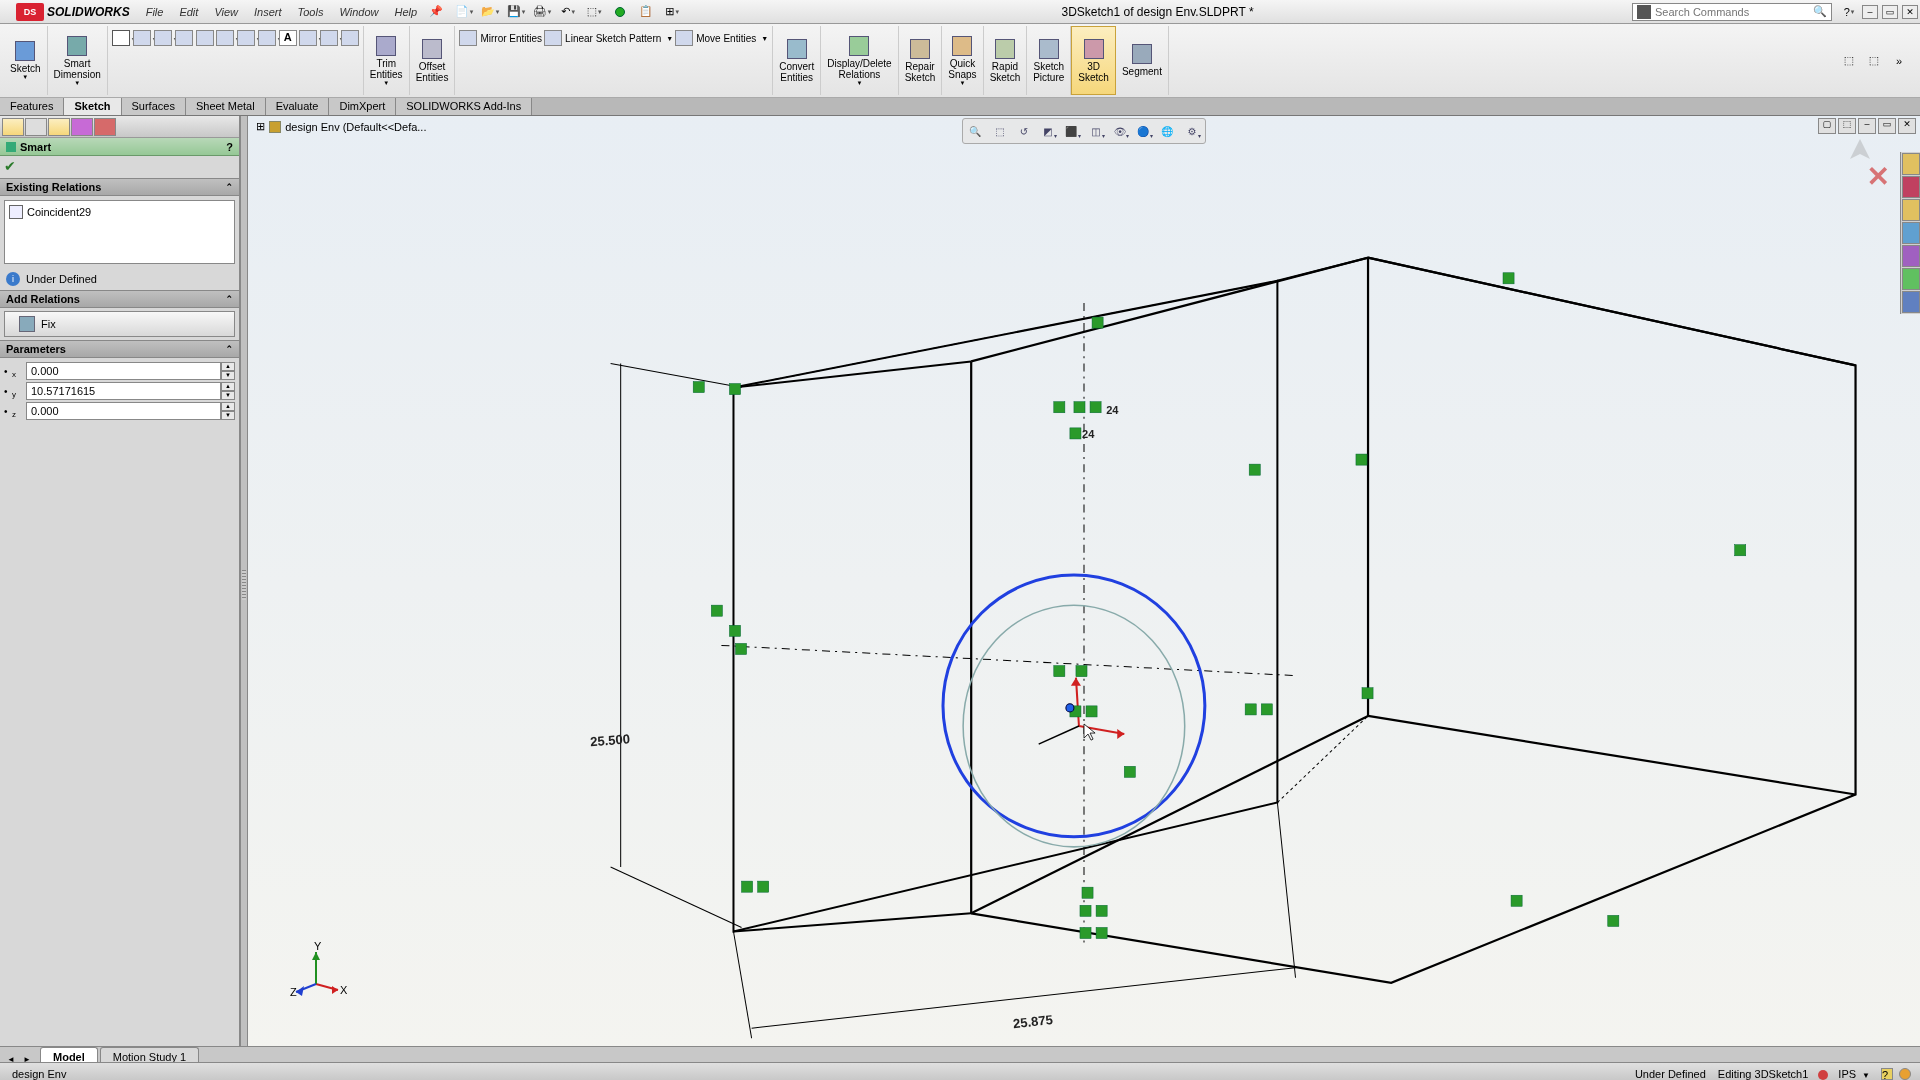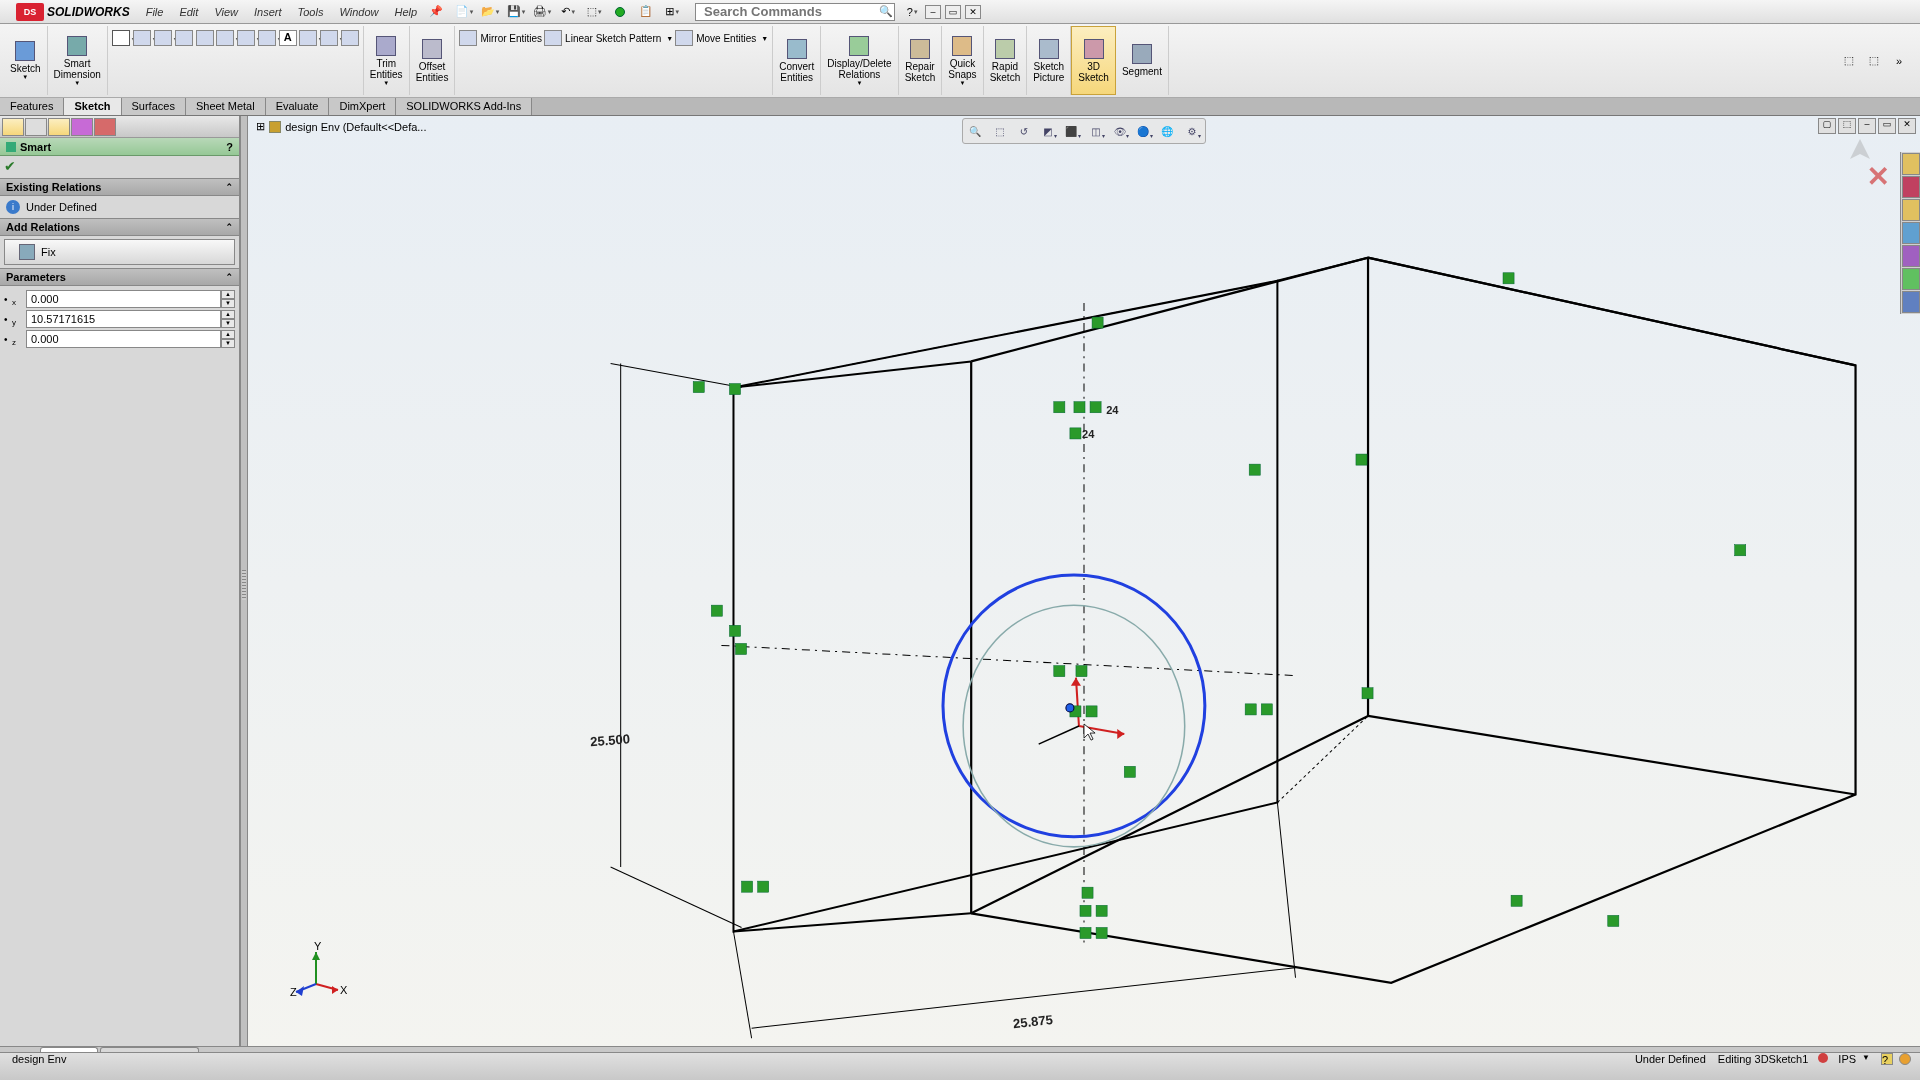--- a/index.html
+++ b/index.html
@@ -6,21 +6,21 @@
 body { width: 1920px; height: 1080px; background: #e8e8e8; overflow: hidden; position: relative; }
 
 
 .title-bar { height: 24px; background: linear-gradient(#f5f5f5,#e0e0e0); display: flex; align-items: center; border-bottom: 1px solid #999; padding-left: 13px; }
 .sw-logo { width: 28px; height: 18px; margin: 0 3px; background: #d92231; border-radius: 2px; display: flex; align-items: center; justify-content: center; color: #fff; font-weight: bold; font-size: 9px; }
 .app-name { font-weight: bold; font-style: italic; font-size: 12px; margin-right: 8px; }
 .menu-item { padding: 3px 8px; cursor: pointer; font-style: italic; color: #333; }
 .title-center { flex: 1; text-align: center; font-size: 12px; }
 .search-box { width: 200px; height: 18px; background: #fff; border: 1px solid #888; display: flex; align-items: center; padding: 0 4px; margin: 0 6px; }
 .search-box .micon { width: 14px; height: 14px; background: #555; margin-right: 4px; }
-.search-box input { border: none; outline: none; flex: 1; font-size: 13px; font-weight: bold; }
+.search-box input { border: none; outline: none; flex: 1; font-size: 11px; }
 .search-box .mag { margin-left: auto; color: #666; }
 .win-ctrl { width: 16px; height: 14px; margin: 0 2px; border: 1px solid #888; background: #eee; font-size: 9px; text-align: center; line-height: 12px; cursor: pointer; }
 .qat { display: flex; align-items: center; gap: 4px; margin: 0 6px; }
 .qat-btn { width: 22px; height: 18px; border: 1px solid transparent; display: flex; align-items: center; justify-content: center; cursor: pointer; position: relative; }
 .qat-drop::after { content: "▾"; font-size: 7px; margin-left: 1px; color: #555; }
 .tball { width:10px; height:10px; border-radius:50%; }
 
 
 .ribbon { height: 74px; background: linear-gradient(#f4f4f4,#e4e4e4); border-bottom: 1px solid #aaa; display: flex; align-items: stretch; padding: 2px 4px; }
 .ribbon-group { display: flex; flex-direction: column; align-items: center; justify-content: center; padding: 2px 6px; border-right: 1px solid #ccc; text-align: center; cursor: pointer; }
@@ -95,21 +95,21 @@
 
 svg.drawing { position: absolute; inset: 0; width: 100%; height: 100%; }
 .triad { position: absolute; bottom: 50px; left: 40px; z-index: 8; }
 
 
 .bottom-tabs { position: absolute; bottom: 14px; left: 0; right: 0; height: 20px; background: #c8c8c8; display: flex; align-items: flex-end; border-top: 1px solid #888; padding-left: 40px; }
 .bottom-tab { padding: 3px 12px; background: #d8d8d8; border: 1px solid #888; border-bottom: none; margin-right: 2px; cursor: pointer; font-size: 11px; border-radius: 3px 3px 0 0; text-align: center; }
 .bottom-tab.active { background: #fff; font-weight: bold; }
 
 
-.status-bar { position: absolute; bottom: 0; left: 0; right: 0; height: 28px; background: linear-gradient(#e0e0e0,#c8c8c8); display: flex; align-items: flex-start; padding: 0 6px; border-top: 1px solid #888; font-size: 11px; }
+.status-bar { position: absolute; bottom: 0; left: 0; right: 0; height: 18px; background: linear-gradient(#e0e0e0,#c8c8c8); display: flex; align-items: flex-end; padding: 0 6px; border-top: 1px solid #888; font-size: 11px; }
 .status-bar .sfill { flex: 1; }
 .status-bar .sseg { margin: 0 6px; }
 .status-bar .sdot { width: 10px; height: 10px; border-radius: 50%; background: #d04040; margin: 0 4px; }
 .status-bar .sq { width:12px; height:12px; border:1px solid #888; background:#e8d060; margin:0 3px;}
 
 .gsq { fill: #2a9a2a; stroke: #063; stroke-width: 0.5; }
 .dim-text { font-size: 13px; font-weight: bold; fill: #222; }
 </style>
 </head>
 <body>
@@ -131,20 +131,21 @@
     <div class="qat-btn qat-drop">💾</div>
     <div class="qat-btn qat-drop">🖨</div>
     <div class="qat-btn qat-drop">↶</div>
     <div class="qat-btn qat-drop">⬚</div>
     <div class="qat-btn">
         <span class="tball" style="background:#2a2;border:1px solid #063;"></span>
       </div>
     <div class="qat-btn">📋</div>
     <div class="qat-btn qat-drop">⊞</div>
   </div>
+  <div class="title-center">3DSketch1 of design Env.SLDPRT *</div>
   <div class="search-box">
     <div class="micon"></div>
     <input placeholder="Search Commands" style="">
     <span class="mag">🔍</span>
   </div>
   <div class="qat-btn qat-drop">?</div>
   <div class="win-ctrl">–</div>
   <div class="win-ctrl">▭</div>
   <div class="win-ctrl">✕</div>
 </div>
@@ -280,20 +281,26 @@
     <div class="lp-title">
       <div class="ticon"></div>
       <div class="tlabel">Smart</div>
       <div class="thelp">?</div>
     </div>
     <div class="lp-ok"><span class="chk">✔</span></div>
     <div class="lp-section-h">
         <span>Existing Relations</span>
         <span class="coll">⌃</span>
       </div>
+    <div class="lp-box">
+      <div class="lp-rel-item">
+        <div class="ricon"></div>
+        <span>Coincident29</span>
+      </div>
+    </div>
     <div class="lp-status">
       <div class="sicon">i</div>
       <span>Under Defined</span>
     </div>
     <div class="lp-section-h">
         <span>Add Relations</span>
         <span class="coll">⌃</span>
       </div>
     <div class="lp-btn">
       <div class="bicon"></div>

